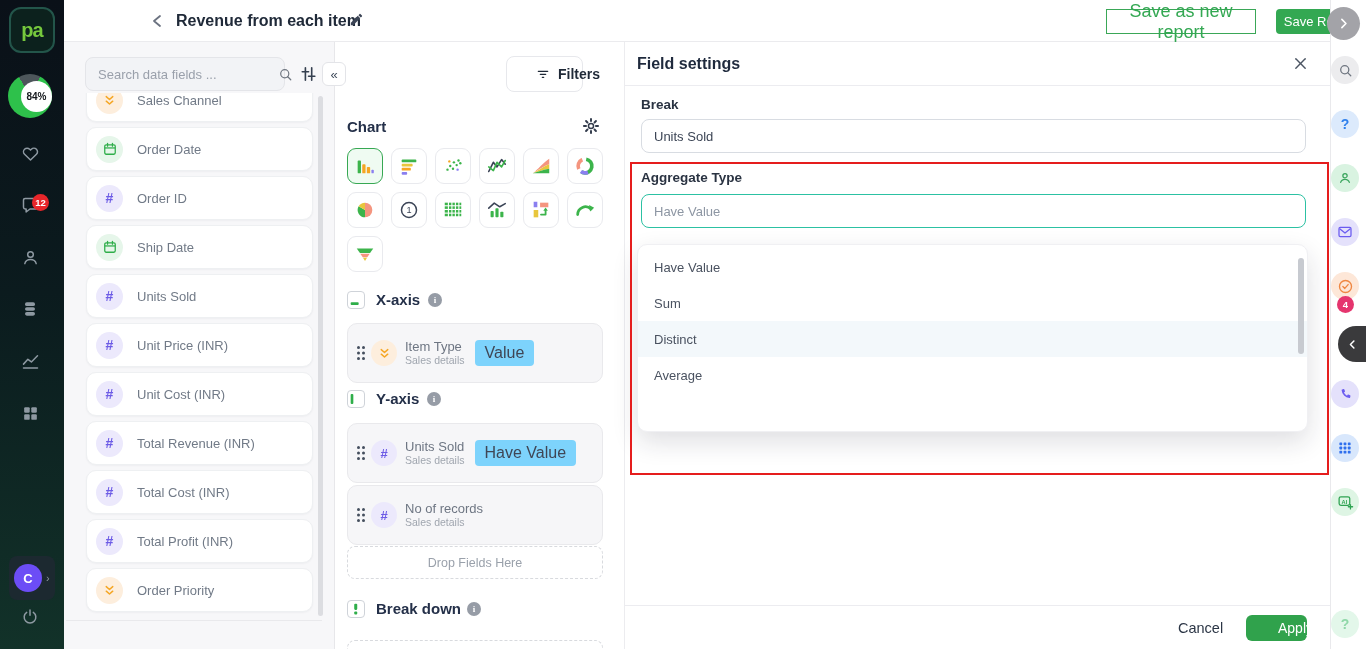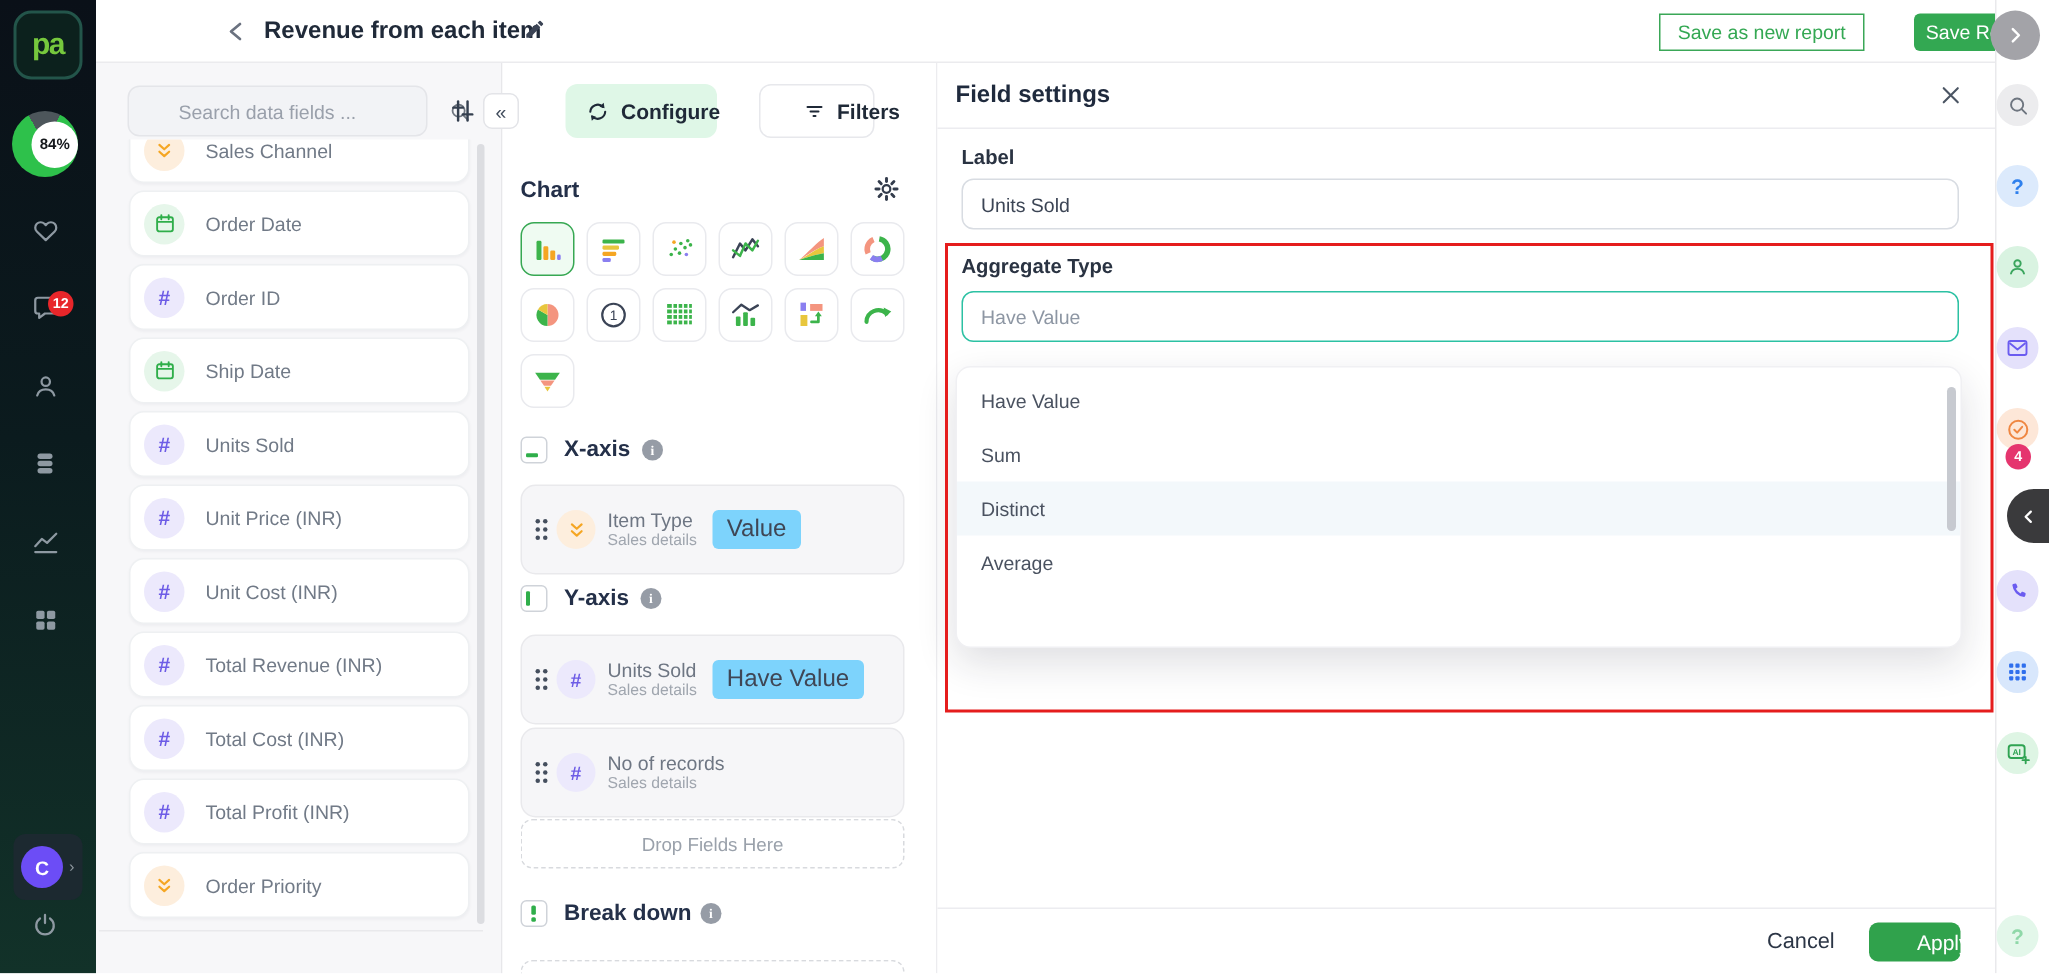--- a/index.html
+++ b/index.html
@@ -23,31 +23,31 @@
     display:flex; align-items:center; padding-left:5px; }
   .avatar-c { width:28px; height:28px; border-radius:50%; background:#6c4df6; color:#fff; font-size:13px; font-weight:700;
     display:flex; align-items:center; justify-content:center; }
   .avatar-chev { color:#8d979e; font-size:11px; margin-left:4px; }
 
   
   .topbar { position:absolute; left:64px; top:0; width:1266px; height:42px; background:#fff; border-bottom:1px solid #ebebee; z-index:5; }
   .back-btn { position:absolute; left:84px; top:11px; width:20px; height:20px; display:flex; align-items:center; justify-content:center; }
   .page-title { position:absolute; left:112px; top:12px; font-size:16px; font-weight:700; color:#202a39; }
   .pencil { position:absolute; left:285px; top:12px; width:16px; height:16px; }
-  .btn-outline-green { position:absolute; left:1042px; top:9px; width:137px; height:25px; border:1px solid #3aa757; border-radius:0;
-    background:#fff; color:#34a853; font-size:13px; display:flex; align-items:center; justify-content:center; cursor:pointer; }
+  .btn-outline-green { position:absolute; left:1042px; top:9px; width:150px; height:25px; border:1px solid #3aa757; border-radius:0;
+    background:#fff; color:#34a853; font-size:18px; display:flex; align-items:center; justify-content:center; cursor:pointer; }
   .btn-green { position:absolute; left:1212px; top:9px; width:88px; height:25px; border:none; border-radius:4px;
     background:#33a852; color:#fff; font-size:13px; display:flex; align-items:center; justify-content:center; cursor:pointer; }
   .gray-circle { position:absolute; left:1327px; top:7px; width:33px; height:33px; border-radius:50%; background:#a3a3a8;
     display:flex; align-items:center; justify-content:center; z-index:40; }
 
   
   .fields-panel { position:absolute; left:64px; top:42px; width:271px; height:607px; background:#f7f7f9; border-right:1px solid #e7e7ea; }
   .search-box { position:absolute; left:21px; top:15px; width:200px; height:34px; background:#f2f3f6; border:1px solid #e4e5e9;
-    border-radius:8px; display:flex; align-items:center;padding-left:21px; }
+    border-radius:8px; display:flex; align-items:center; }
   .search-box input { flex:1; border:none; outline:none; background:transparent; font-family:"Liberation Sans",sans-serif;
     font-size:13px; color:#4a5260; padding:0 4px 0 12px; }
   .search-box input::placeholder { color:#9aa0ab; }
   .search-ic { width:26px; display:flex; align-items:center; justify-content:center; }
   .sliders-ic { position:absolute; left:236px; top:23px; width:18px; height:18px; }
   .collapse-btn { position:absolute; left:258px; top:20px; width:24px; height:24px; background:#fff; border:1px solid #e3e4e8;
     border-radius:6px; color:#414c5c; font-size:13px; display:flex; align-items:center; justify-content:center; cursor:pointer; z-index:6; }
   .fields-viewport { position:absolute; left:2px; top:51px; width:267px; height:527px; overflow:hidden; }
   .field-card { position:relative; margin:0 auto 5px auto; width:227px; height:44px; background:#fff; border:1px solid #eef0f2;
     border-radius:10px; box-shadow:0 1px 2px rgba(25,30,50,.04); display:flex; align-items:center; padding-left:9px; cursor:grab; }
@@ -310,31 +310,20 @@
             </svg>
         </span>
         <span class="f-label">Order Priority</span>
       </div>
       </div>
     <div class="fields-divider"></div>
     <div class="fields-scrollbar"></div>
   </div>
 
   <div class="config-panel">
-    <div class="tab tab-configure">
-      <span class="t-ic">
-        <svg width="17" height="17" viewBox="0 0 24 24">
-            <path d="M5 12a7 7 0 0112-4.5" fill="none" stroke="#1f2937" stroke-width="2" stroke-linecap="round"></path>
-            <polygon points="17.6,3.6 18.4,8.6 13.6,7.4" fill="#1f2937"></polygon>
-            <path d="M19 12a7 7 0 01-12 4.5" fill="none" stroke="#1f2937" stroke-width="2" stroke-linecap="round"></path>
-            <polygon points="6.4,20.4 5.6,15.4 10.4,16.6" fill="#1f2937"></polygon>
-          </svg>
-      </span>
-      <span>Configure</span>
-    </div>
     <div class="tab tab-filters">
       <span class="t-ic">
         <svg width="16" height="16" viewBox="0 0 24 24" stroke="#1f2937" stroke-width="2" stroke-linecap="round">
             <line x1="5" y1="8" x2="19" y2="8"></line>
             <line x1="8" y1="12.5" x2="16" y2="12.5"></line>
             <line x1="11" y1="17" x2="13" y2="17"></line>
           </svg>
       </span>
       <span>Filters</span>
     </div>
@@ -557,21 +546,21 @@
   <div class="settings-panel">
     <span class="fs-title">Field settings</span>
     <span class="fs-close">
       <svg width="15" height="15" viewBox="0 0 16 16" stroke="#4b5563" stroke-width="1.5" stroke-linecap="round">
           <line x1="3" y1="3" x2="13" y2="13"></line>
           <line x1="13" y1="3" x2="3" y2="13"></line>
         </svg>
     </span>
     <div class="fs-divider-top"></div>
 
-    <span class="fs-label" style="left:16px; top:55px;">Label</span>
+    <span class="fs-label" style="left:16px; top:55px;">Break</span>
     <input class="fs-input" style="top: 77px;" type="text" value="Units Sold">
 
     <span class="fs-label" style="left:16px; top:128px;">Aggregate Type</span>
     <input class="fs-input focus-teal" style="top: 152px;" type="text" value="Have Value">
 
     <div class="dropdown" style="left:12px; top:202px;">
       <div>
 
       <div class="dd-item">Have Value</div>
           <div class="dd-item">Sum</div>

